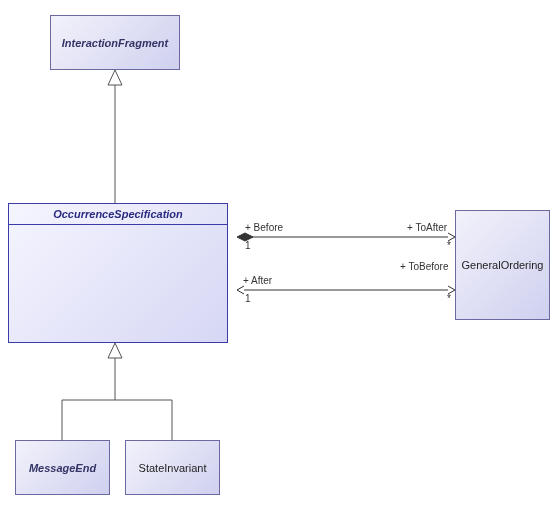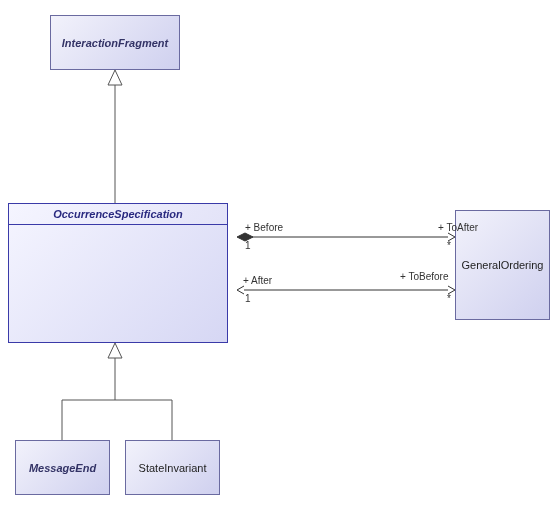--- a/index.html
+++ b/index.html
@@ -91,26 +91,26 @@
   <div class="box" style="left:455px; top:210px; width:95px; height:110px;">
     <span class="title">GeneralOrdering</span>
   </div>
 
   <div class="box" style="left:125px; top:440px; width:95px; height:55px;justify-content:center;">
     <span class="title">StateInvariant</span>
   </div>
 
   <div class="assoc-label" style="left:245px; top:222px;">+ Before</div>
   <div class="assoc-label" style="left:245px; top:240px;">1</div>
-  <div class="assoc-label" style="left:407px; top:222px;margin-left:31px;">+ ToAfter</div>
+  <div class="assoc-label" style="left:407px; top:222px;">+ ToAfter</div>
   <div class="assoc-label" style="left:447px; top:240px;">*</div>
 
   <div class="assoc-label" style="left:243px; top:275px;">+ After</div>
   <div class="assoc-label" style="left:245px; top:293px;">1</div>
-  <div class="assoc-label" style="left:400px; top:271px;">+ ToBefore</div>
+  <div class="assoc-label" style="left:400px; top:261px;">+ ToBefore</div>
   <div class="assoc-label" style="left:447px; top:293px;">*</div>
 
   <svg>
 
     <g>
       <line x1="115" y1="203" x2="115" y2="85" stroke="#555" stroke-width="1"></line>
       <polygon points="115,70 108,85 122,85" fill="#ffffff" stroke="#555" stroke-width="1"></polygon>
     </g>
 
     <g>

